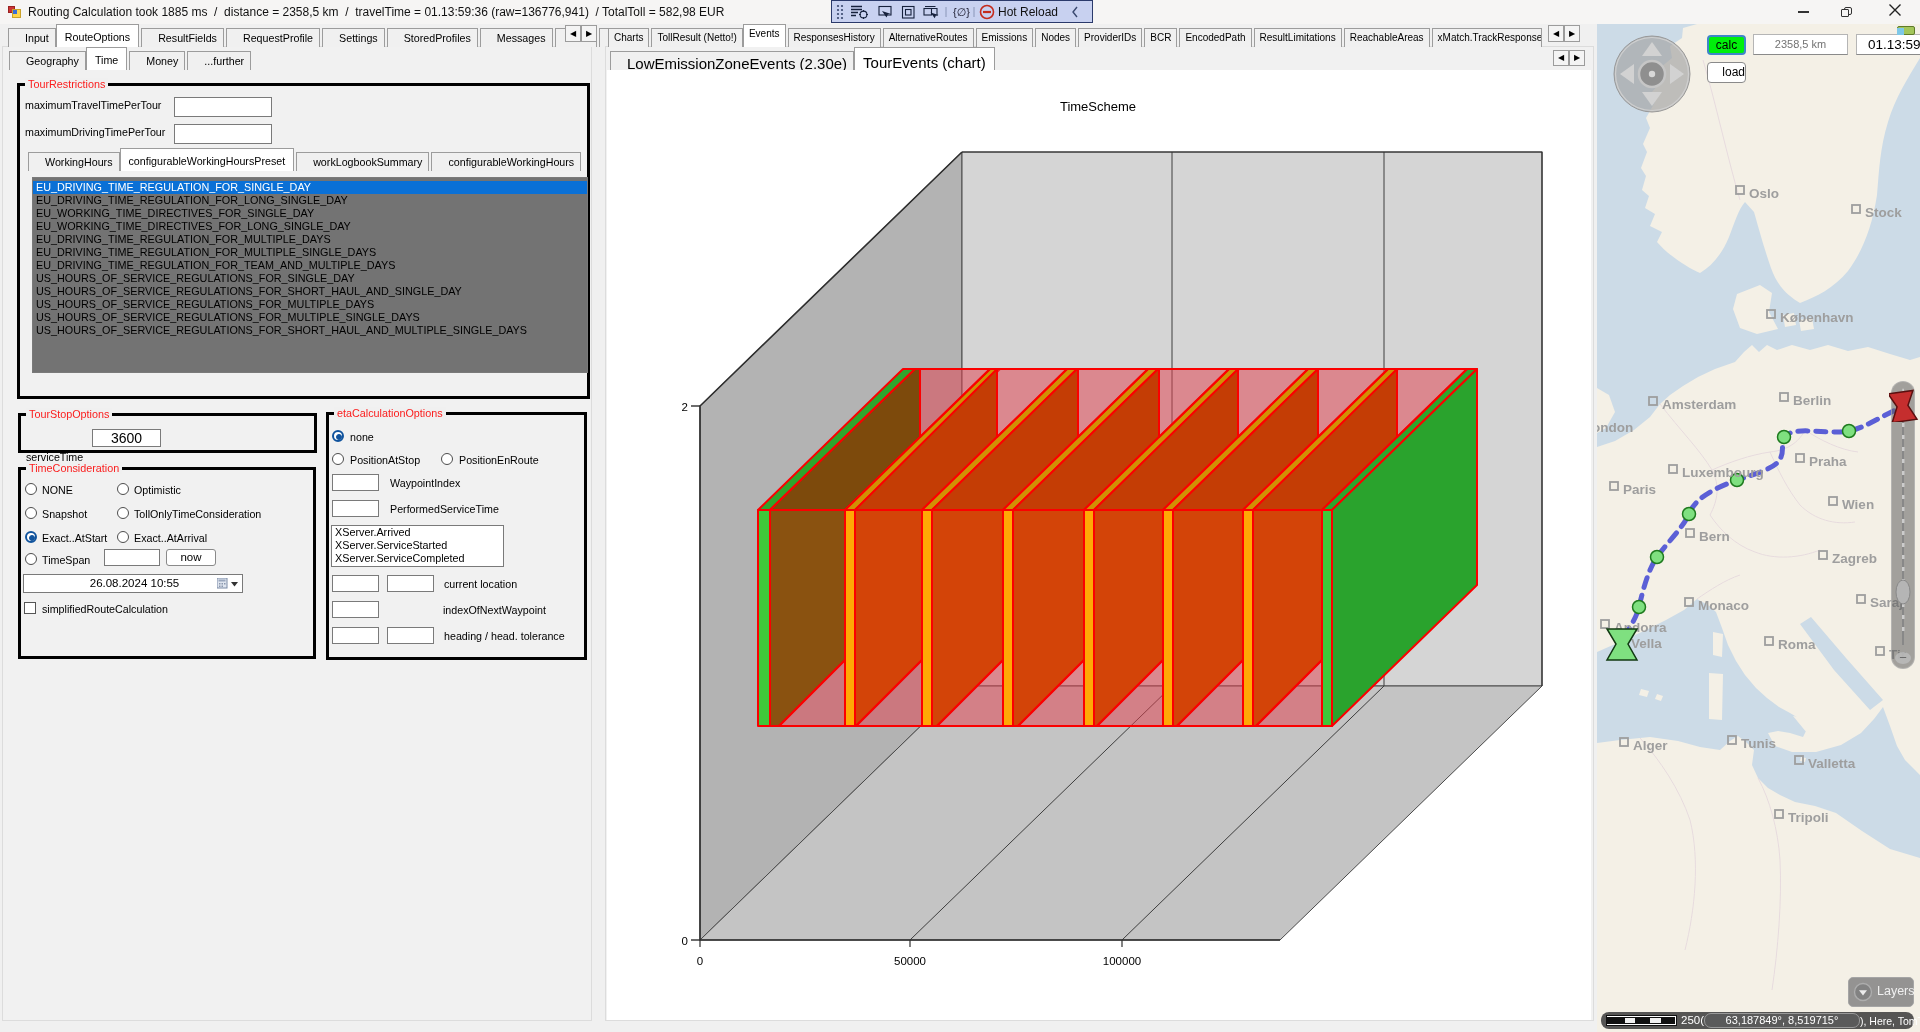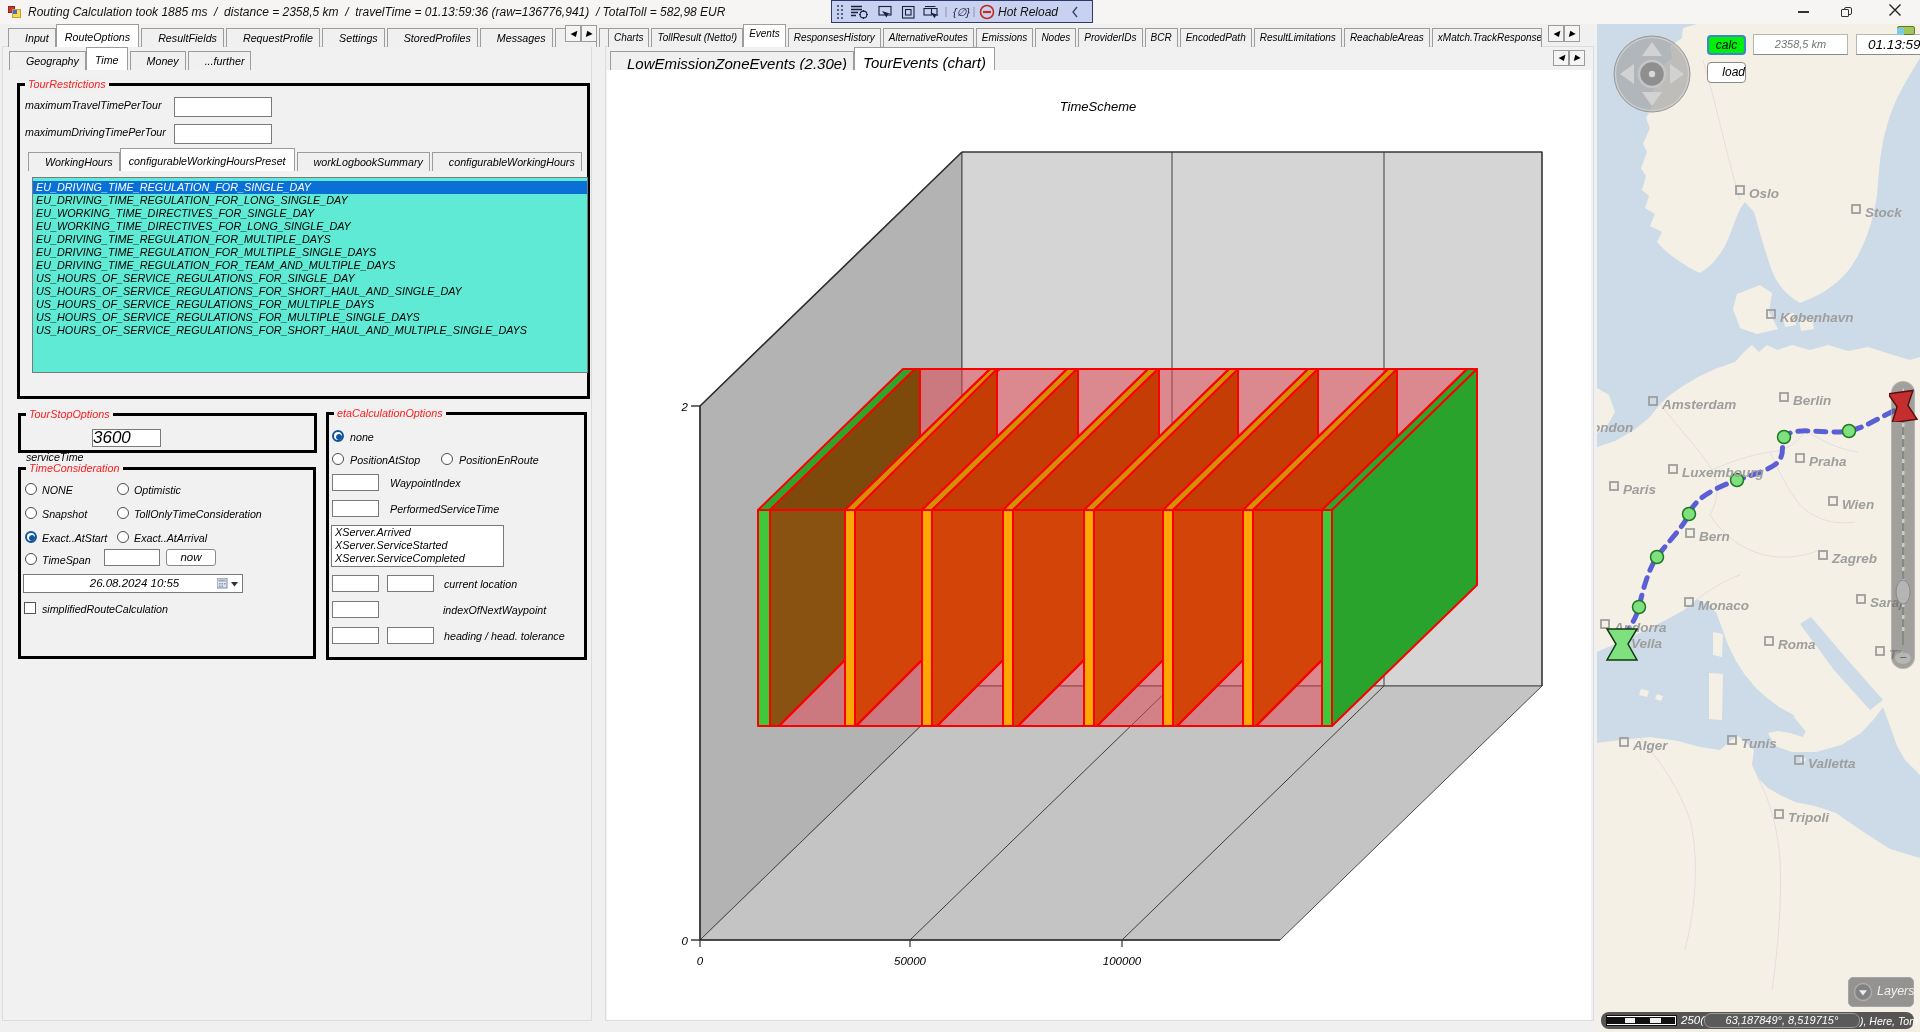--- a/index.html
+++ b/index.html
@@ -1,16 +1,16 @@
 <!DOCTYPE html>
 <html><head><meta charset="utf-8">
 <style>
 *{margin:0;padding:0;box-sizing:border-box;}
 html,body{width:1920px;height:1032px;overflow:hidden;font-family:"Liberation Sans",sans-serif;background:#f0f0f0;}
-#page{position:relative;width:1920px;height:994px;font-style:italic;}
+#page{position:relative;width:1920px;height:994px;}
 .abs{position:absolute;}
 .tb{position:absolute;background:#fff;border:1px solid #7a7a7a;text-align:center;}
 .lbl{position:absolute;font-size:10.7px;color:#000;white-space:nowrap;}
 .gb{position:absolute;border:3px solid #000;}
 .gbl{position:absolute;top:-8px;left:5px;background:#f0f0f0;padding:0 3px;font-size:10.8px;color:#fb1c1c;white-space:nowrap;}
 .radio{position:absolute;width:12px;height:12px;border:1.5px solid #4d4d4d;border-radius:50%;background:#fff;}
 .radio.on{border:2px solid #10539d;}
 .radio.on::after{content:"";position:absolute;left:2px;top:2px;width:4px;height:4px;border-radius:50%;background:#10539d;border:1px solid #10539d;}
 .chk{position:absolute;width:12px;height:12px;border:1.5px solid #555;background:#fff;}
 .tabrow{position:absolute;display:flex;align-items:flex-end;}
@@ -99,40 +99,40 @@
 <div class="lbl" style="left:25px;top:99px;">maximumTravelTimePerTour</div>
 <div class="tb" style="left:174px;top:97px;width:98px;height:20px;"></div>
 <div class="lbl" style="left:25px;top:126px;">maximumDrivingTimePerTour</div>
 <div class="tb" style="left:174px;top:124px;width:98px;height:20px;"></div>
 <div class="tabrow" style="left:28px;top:147px;height:24px;">
 <div class="tab">WorkingHours</div>
       <div class="tab sel">configurableWorkingHoursPreset</div>
       <div class="tab">workLogbookSummary</div>
       <div class="tab">configurableWorkingHours</div>
 </div>
-<div class="abs" style="left:32px;top:177px;width:556px;height:196px;background:#5eead4;border:1px solid #7a7a7a;padding-top:3px;">
+<div class="abs" style="left:32px;top:177px;width:556px;height:196px;background:#737373;border:1px solid #7a7a7a;padding-top:3px;">
 <div class="item" style="background:#0a70d6;color:#fff;">EU_DRIVING_TIME_REGULATION_FOR_SINGLE_DAY</div>
 <div class="item">EU_DRIVING_TIME_REGULATION_FOR_LONG_SINGLE_DAY</div>
 <div class="item">EU_WORKING_TIME_DIRECTIVES_FOR_SINGLE_DAY</div>
 <div class="item">EU_WORKING_TIME_DIRECTIVES_FOR_LONG_SINGLE_DAY</div>
 <div class="item">EU_DRIVING_TIME_REGULATION_FOR_MULTIPLE_DAYS</div>
 <div class="item">EU_DRIVING_TIME_REGULATION_FOR_MULTIPLE_SINGLE_DAYS</div>
 <div class="item">EU_DRIVING_TIME_REGULATION_FOR_TEAM_AND_MULTIPLE_DAYS</div>
 <div class="item">US_HOURS_OF_SERVICE_REGULATIONS_FOR_SINGLE_DAY</div>
 <div class="item">US_HOURS_OF_SERVICE_REGULATIONS_FOR_SHORT_HAUL_AND_SINGLE_DAY</div>
 <div class="item">US_HOURS_OF_SERVICE_REGULATIONS_FOR_MULTIPLE_DAYS</div>
 <div class="item">US_HOURS_OF_SERVICE_REGULATIONS_FOR_MULTIPLE_SINGLE_DAYS</div>
 <div class="item">US_HOURS_OF_SERVICE_REGULATIONS_FOR_SHORT_HAUL_AND_MULTIPLE_SINGLE_DAYS</div>
 </div>
 
 <div class="gb" style="left:18px;top:413px;width:299px;height:40px;">
       <div class="gbl">TourStopOptions</div>
     </div>
 <div class="lbl" style="left:26px;top:432px;margin-top:19px;">serviceTime</div>
-<div class="tb" style="left:92px;top:429px;width:69px;height:18px;font-size:17px;text-align:left;line-height:16px;">3600</div>
+<div class="tb" style="left:92px;top:429px;width:69px;height:18px;font-size:14px;text-align:center;line-height:16px;">3600</div>
 
 <div class="gb" style="left:18px;top:467px;width:298px;height:192px;">
       <div class="gbl">TimeConsideration</div>
     </div>
 <div class="radio" style="left:25px;top:483px;"></div>
     <div class="lbl" style="left:42px;top:484px;">NONE</div>
 <div class="radio" style="left:117px;top:483px;"></div>
     <div class="lbl" style="left:134px;top:484px;">Optimistic</div>
 <div class="radio" style="left:25px;top:507px;"></div>
     <div class="lbl" style="left:42px;top:508px;">Snapshot</div>

